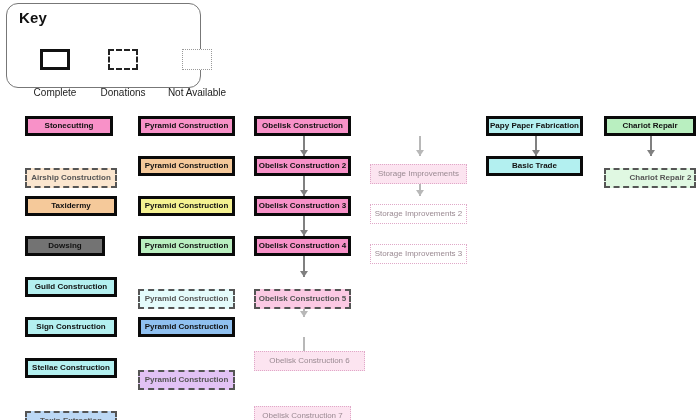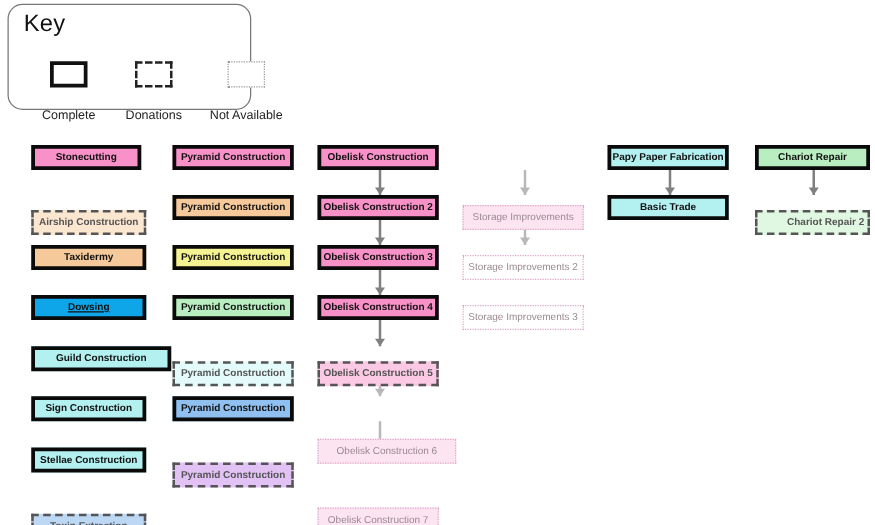--- a/index.html
+++ b/index.html
@@ -13,21 +13,21 @@
   #canvas{position:absolute;left:0;top:0;width:700px;height:420px;}
 
   
   .key-panel{
     position:absolute;left:6px;top:3px;width:195px;height:85px;
     border:1.5px solid #777;border-radius:12px;background:#fff;
     box-sizing:border-box;
   }
   .key-title{
     position:absolute;left:12px;top:5px;
-    font-size:19px;font-weight:normal;color:#111;letter-spacing:.2px;
+    font-size:15px;font-weight:bold;color:#111;letter-spacing:.2px;
   }
   .key-swatches{
     position:absolute;left:10px;top:22px;display:flex;
   }
   .swatch{
     width:24.5px;height:17px;box-sizing:border-box;
     border:1px solid #222;border-right-width:1px;
     display:flex;align-items:center;justify-content:center;
     font-size:7.5px;font-weight:bold;color:#222;
     margin-right:-1px;
@@ -113,24 +113,24 @@
       <div class="arrowhead" style="left: 646.8px; top: 150px;"></div>
       <div class="node st-complete" style="left: 25px; top: 116px; width: 88px; background: rgb(248, 145, 200);">
         <span>Stonecutting</span>
       </div>
       <div class="node st-donations" style="left: 25px; top: 156px; width: 92px; background: rgb(251, 230, 207);">
         <span>Airship Construction</span>
       </div>
       <div class="node st-complete" style="left: 25px; top: 196px; width: 92px; background: rgb(245, 201, 154);">
         <span>Taxidermy</span>
       </div>
-      <div class="node st-complete" style="left: 25px; top: 236px; width: 92px; background: #0ea5e9; text-decoration: underline;">
+      <div class="node st-complete" style="left: 25px; top: 236px; width: 80px; background: #737373;">
         <span>Dowsing</span>
       </div>
-      <div class="node st-complete" style="left: 25px; top: 277px; width: 112px; background: rgb(179, 240, 240);">
+      <div class="node st-complete" style="left: 25px; top: 277px; width: 92px; background: rgb(179, 240, 240);">
         <span>Guild Construction</span>
       </div>
       <div class="node st-complete" style="left: 25px; top: 317px; width: 92px; background: rgb(179, 240, 240);">
         <span>Sign Construction</span>
       </div>
       <div class="node st-complete" style="left: 25px; top: 358px; width: 92px; background: rgb(179, 240, 240);">
         <span>Stellae Construction</span>
       </div>
       <div class="node st-donations" style="left: 25px; top: 399px; width: 92px; background: rgb(188, 216, 245);">
         <span>Toxin Extraction</span>

